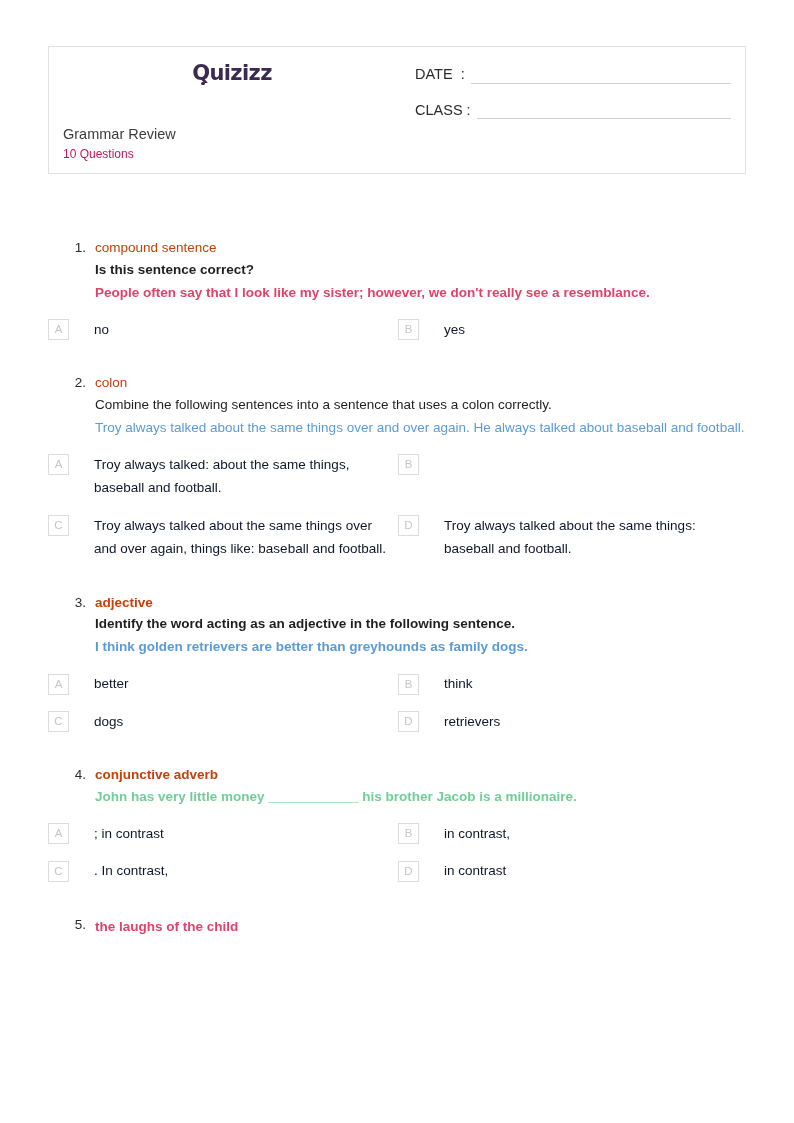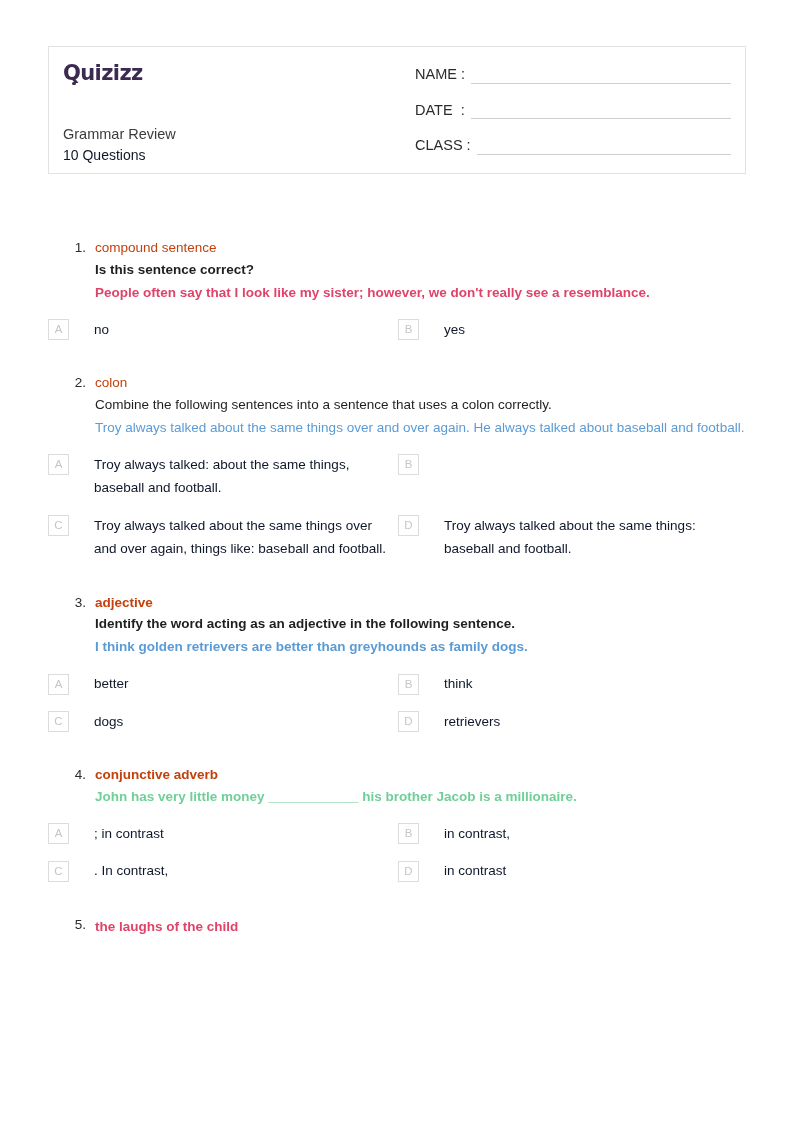--- a/index.html
+++ b/index.html
@@ -32,20 +32,21 @@
     height: 128px;
     border: 1px solid #e2e2e2;
     box-sizing: border-box;
     display: flex;
   }
   .header-left {
     width: 352px;
     box-sizing: border-box;
     padding: 16px 0 0 14px;
     position: relative;
+    text-align: center;
   }
   .logo {
     font-family: "DejaVu Sans", sans-serif;
     font-size: 21px;
     font-weight: bold;
     letter-spacing: -0.6px;
     color: #3b2b50;
     line-height: 1;
     display: inline-block;
     position: relative;
@@ -64,22 +65,22 @@
     left: 14px;
     top: 79px;
     font-size: 14.5px;
     color: #3c3c3c;
     line-height: 1.2;
   }
   .quiz-sub {
     position: absolute;
     left: 14px;
     top: 100px;
-    font-size: 14px;
-    color: #0f172a;
+    font-size: 12px;
+    color: #be185d;
     line-height: 1.2;
   }
 
   .header-right {
     flex: 1;
     box-sizing: border-box;
     padding: 20px 14px 0 14px;
   }
   .field-row {
     display: flex;
@@ -190,24 +191,20 @@
       <div class="logo">
         <span>Quizizz</span>
         <span class="dot"></span>
       </div>
       <div class="quiz-title">Grammar Review</div>
       <div class="quiz-sub">10 Questions</div>
     </div>
 
     <div class="header-right">
       <div class="field-row">
-        <span class="field-label">NAME :</span>
-        <span class="field-line"></span>
-      </div>
-      <div class="field-row">
         <span class="field-label">DATE  :</span>
         <span class="field-line"></span>
       </div>
       <div class="field-row">
         <span class="field-label">CLASS :</span>
         <span class="field-line"></span>
       </div>
     </div>
   </div>
 

